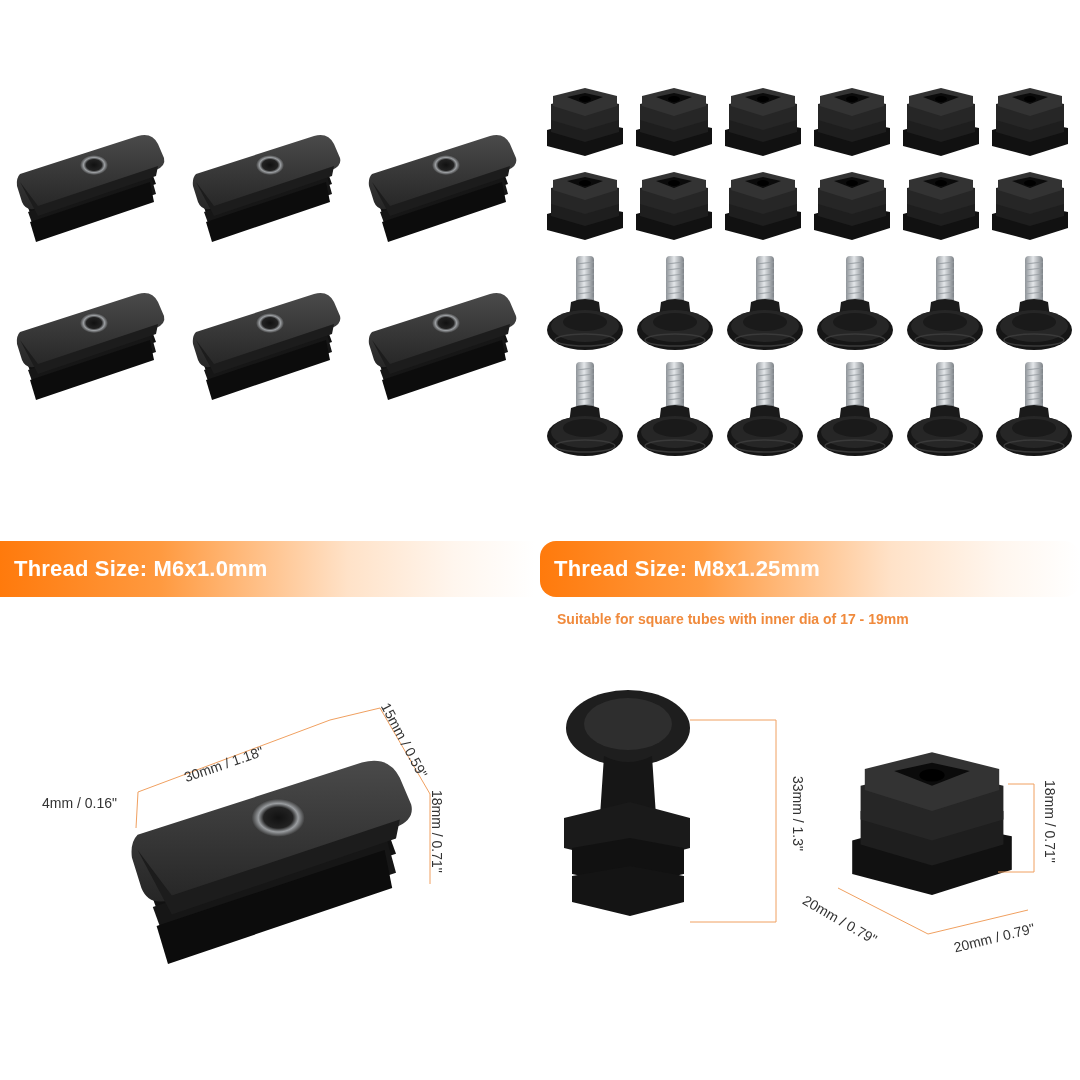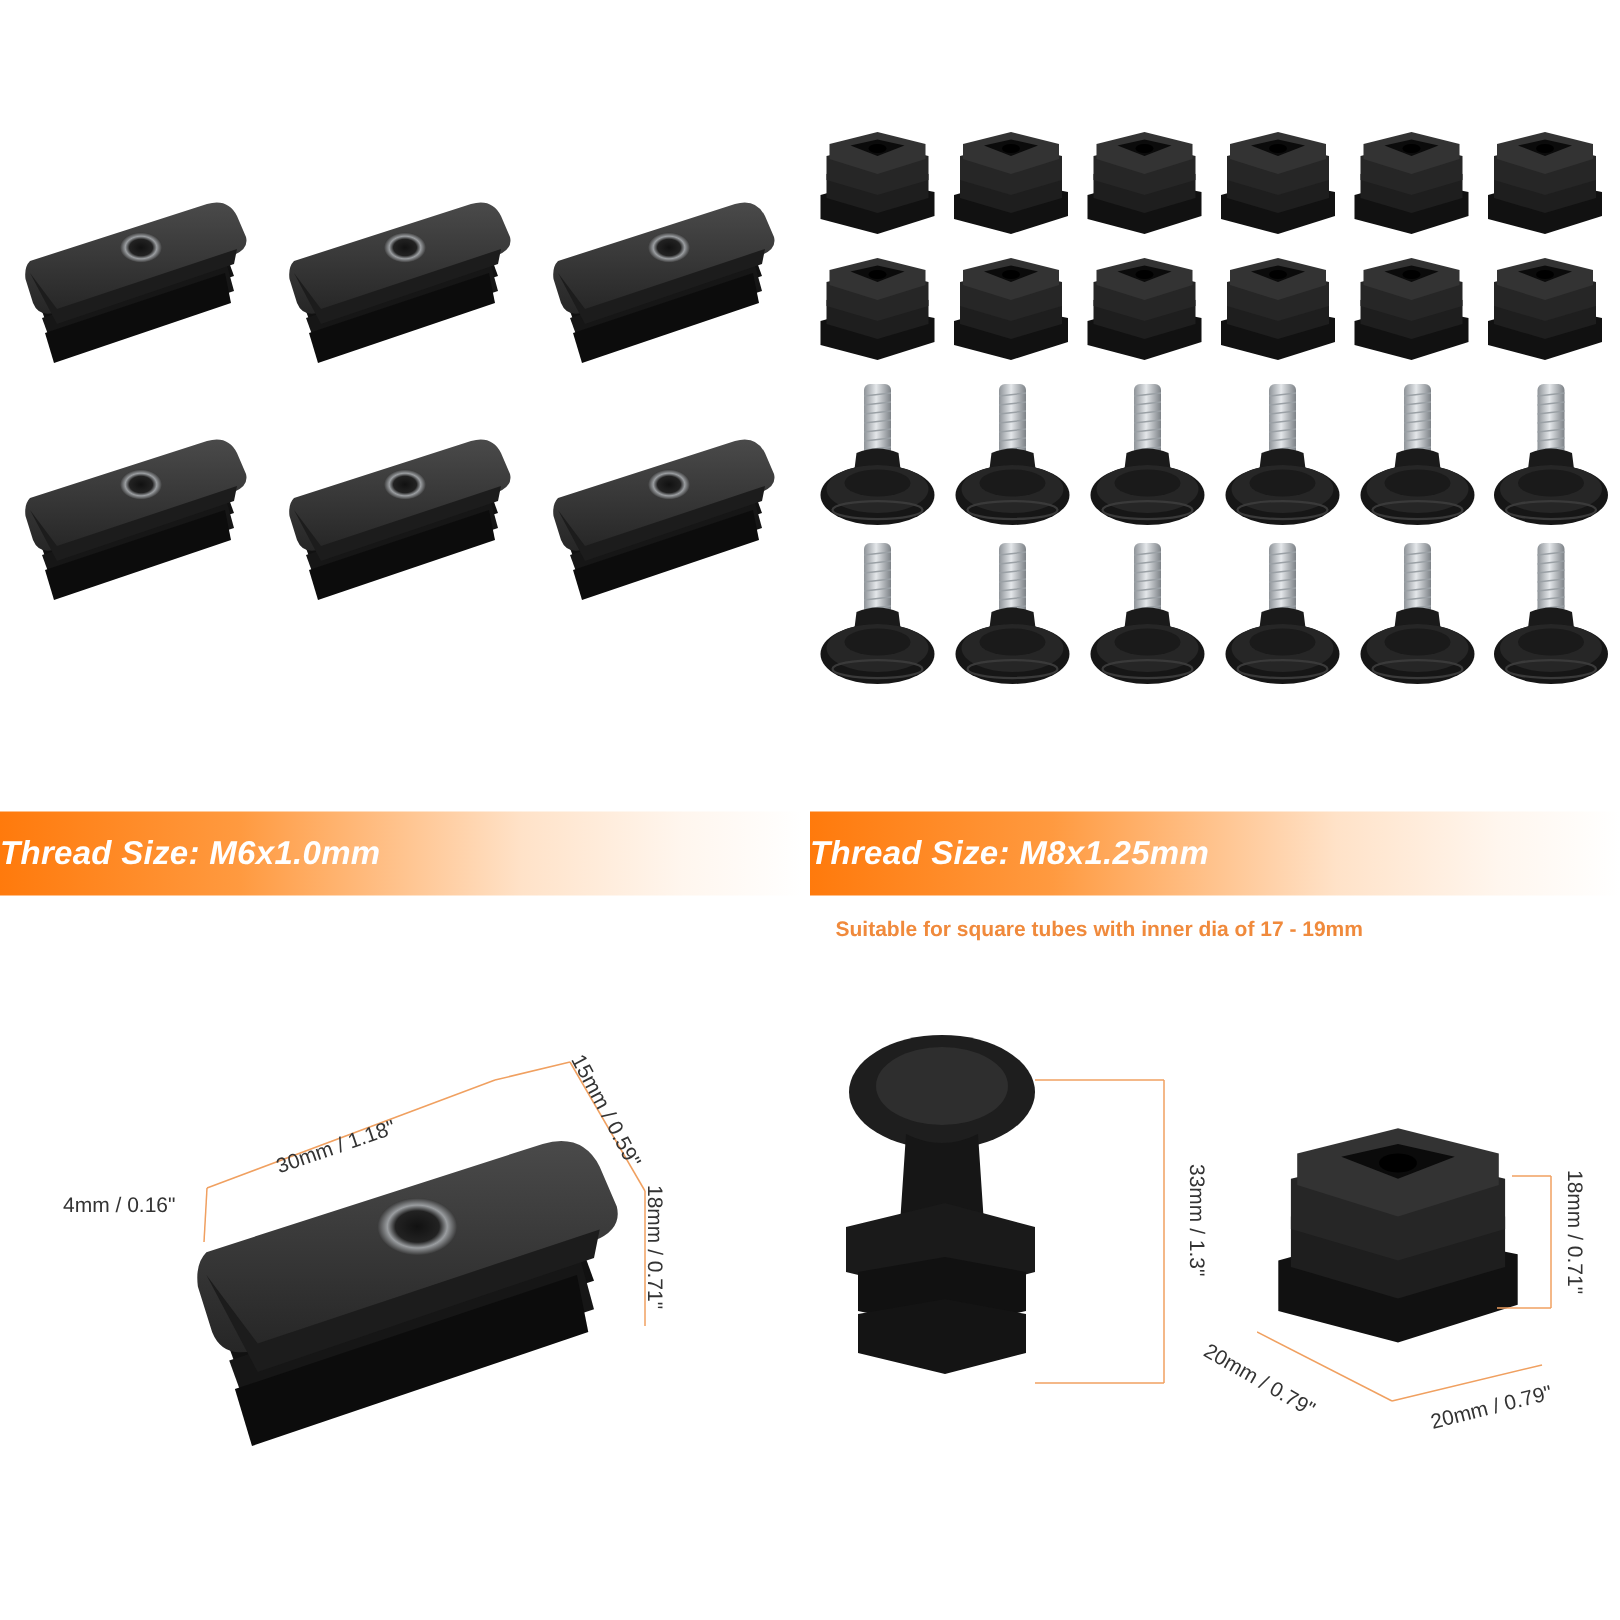--- a/index.html
+++ b/index.html
@@ -9,22 +9,22 @@
   .abs { position: absolute; }
 
   
   .rect-plug { position: absolute; width: 150px; height: 120px; }
   .sq-plug { position: absolute; width: 80px; height: 72px; }
   .glide { position: absolute; width: 80px; height: 100px; }
 
   
   .banner {
     position: absolute; height: 56px; top: 541px;
-    display: flex; align-items: center; 
-    color: #ffffff; font-weight: bold; font-size: 22px; letter-spacing: 0.2px; font-style: italic;
+    display: flex; align-items: center; padding-left: 14px;
+    color: #ffffff; font-weight: bold; font-size: 22px; letter-spacing: 0.2px;
   }
   .banner-left  { left: 0; width: 535px; }
   .banner-right { left: 540px; width: 540px; }
 
   .subnote {
     position: absolute; left: 557px; top: 611px;
     font-size: 14px;
     font-weight: bold;
   }
 
@@ -193,21 +193,21 @@
       <use href="#glide"></use>
     </svg>
   <svg class="glide" style="left:994px;top:362px" viewBox="0 0 80 100">
       <use href="#glide"></use>
     </svg>
 </div>
 
 <div class="banner banner-left" style="background: linear-gradient(90deg, #ff7a0c 0%, #ff9a40 30%, #ffe2c8 65%, #fff6ee 85%, #ffffff 100%);">
   <span>Thread Size: M6x1.0mm</span>
 </div>
-<div class="banner banner-right" style="background: linear-gradient(90deg, #ff7a0c 0%, #ff9a40 30%, #ffe2c8 65%, #fff6ee 85%, #ffffff 100%);">
+<div class="banner banner-right" style="background: linear-gradient(90deg, #ff7a0c 0%, #ff9a40 30%, #ffe2c8 65%, #fff6ee 85%, #ffffff 100%); border-radius: 16px;">
   <span>Thread Size: M8x1.25mm</span>
 </div>
 
 <div class="subnote" style="color:#f08a3c;">Suitable for square tubes with inner dia of 17 - 19mm</div>
 
 <div>
   <svg class="abs" style="left:130px;top:700px" width="320" height="270" viewBox="0 0 320 270">
     <g transform="translate(0,36) scale(1.9)">
         <use href="#rectPlug"></use>
       </g>

